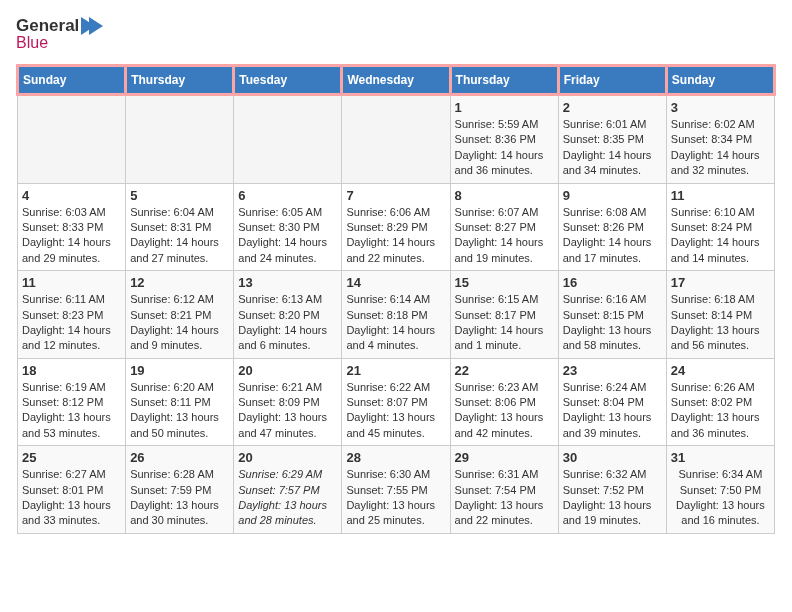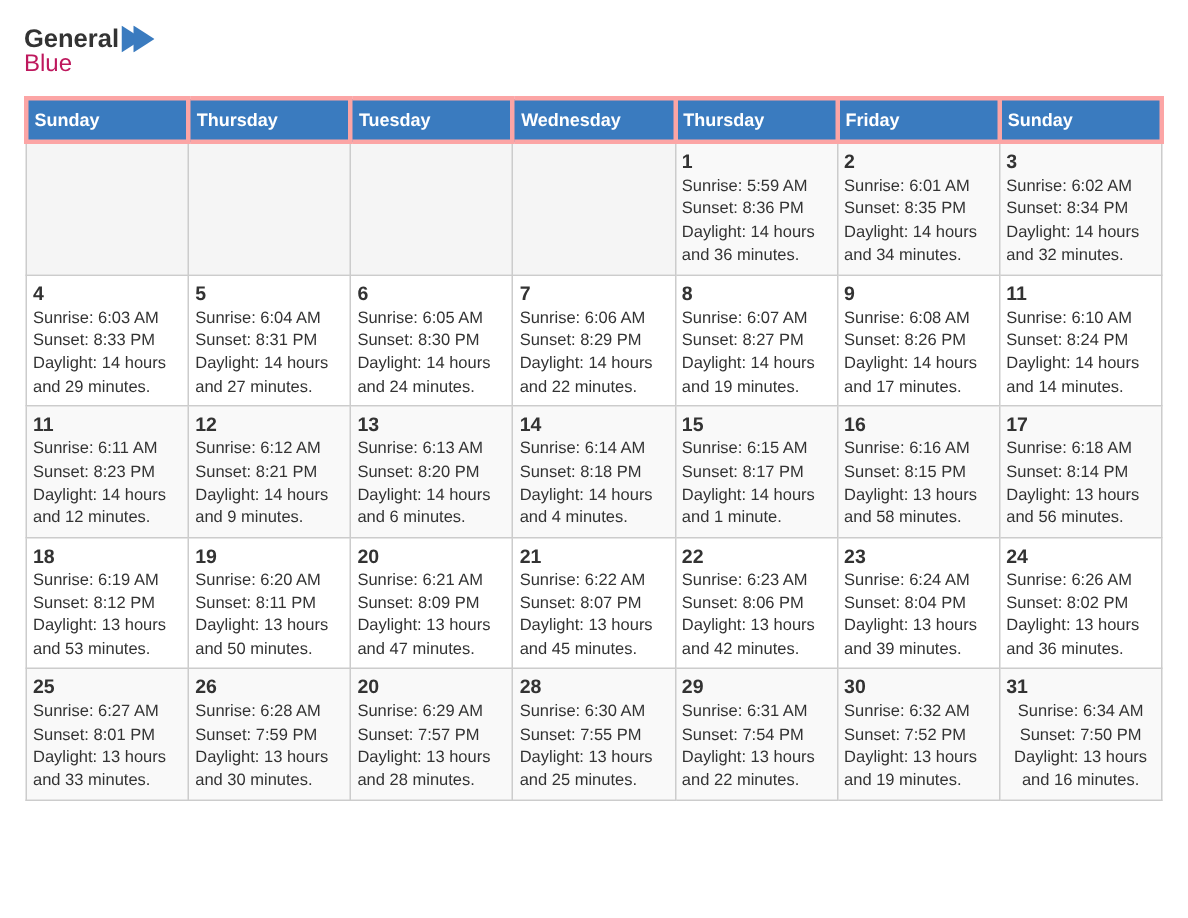--- a/index.html
+++ b/index.html
@@ -274,21 +274,21 @@
 Daylight: 13 hours and 33 minutes.</div>
         </td>
         <td>
           <span class="day-number">26</span>
           <div class="day-info" style="white-space: pre-line;">Sunrise: 6:28 AM
 Sunset: 7:59 PM
 Daylight: 13 hours and 30 minutes.</div>
         </td>
         <td>
           <span class="day-number">20</span>
-          <div class="day-info" style="white-space: pre-line;">Sunrise: 6:29 AM
+          <div class="day-info" style="white-space: pre-line; font-style: italic;">Sunrise: 6:29 AM
 Sunset: 7:57 PM
 Daylight: 13 hours and 28 minutes.</div>
         </td>
         <td>
           <span class="day-number">28</span>
           <div class="day-info" style="white-space: pre-line;">Sunrise: 6:30 AM
 Sunset: 7:55 PM
 Daylight: 13 hours and 25 minutes.</div>
         </td>
         <td>

